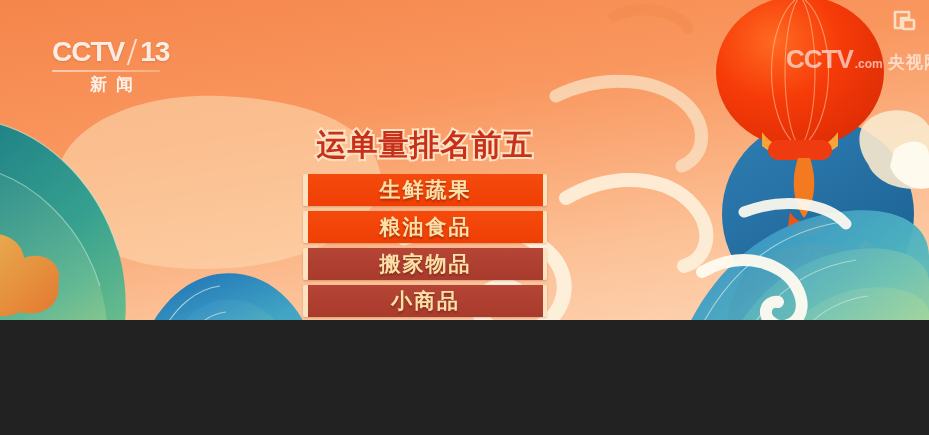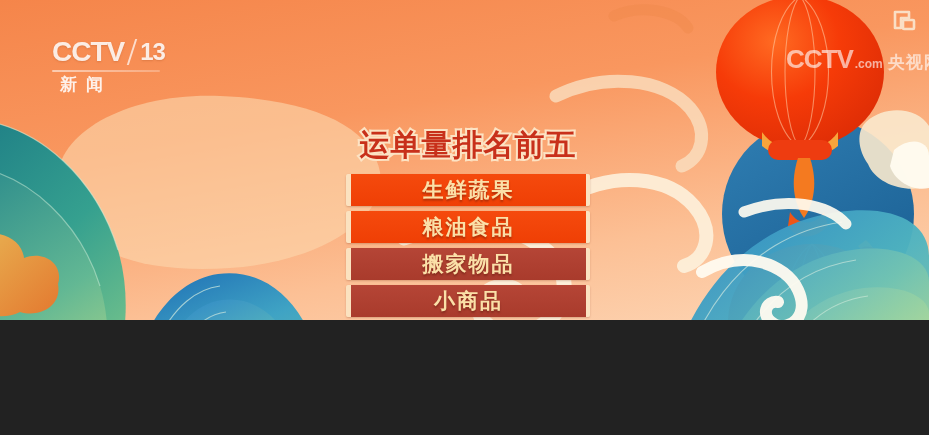--- a/index.html
+++ b/index.html
@@ -16,28 +16,28 @@
   #cctv-logo .row1{
     display:flex;align-items:center;gap:4px;
     font-size:28px;font-weight:bold;letter-spacing:-1px;
     color:rgba(255,255,255,.86);
     text-shadow:0 1px 2px rgba(180,90,40,.35);
   }
   #cctv-logo .slash{
     display:inline-block;width:2px;height:26px;background:rgba(255,255,255,.7);
     transform:skewX(-18deg);margin:0 3px;
   }
-  #cctv-logo .num{font-size:24px;font-weight:bold;color:rgba(255,255,255,.86);}
+  #cctv-logo .num{font-size:28px;font-weight:bold;color:rgba(255,255,255,.86);}
   #cctv-logo .rule{
     margin:2px 0 1px 0;height:2px;width:108px;
     background:linear-gradient(90deg,rgba(255,255,255,.55),rgba(255,255,255,.25));
     border-radius:2px;
   }
   #cctv-logo .row2{
-    font-size:17px;font-weight:bold;letter-spacing:9px;
+    text-align:center;font-size:17px;font-weight:bold;letter-spacing:9px;
     color:rgba(255,255,255,.88);padding-left:8px;
   }
 
   
   #watermark{
     position:absolute;left:786px;top:44px;
     display:flex;align-items:baseline;gap:2px;
     opacity:.62;white-space:nowrap;
   }
   #watermark .wm-cctv{
@@ -45,21 +45,21 @@
   }
   #watermark .wm-dotcom{font-size:12px;font-weight:bold;color:#fff;}
   #watermark .wm-cn{
     font-size:17px;font-weight:bold;color:#fff;letter-spacing:1px;margin-left:3px;
   }
 
   
   #pip-icon{position:absolute;left:893px;top:10px;width:24px;height:22px;opacity:.82;}
 
   
-  #panel{position:absolute;left:303px;top:128px;width:244px;margin-left:43px;}
+  #panel{position:absolute;left:303px;top:128px;width:244px;}
   #panel-title{
     text-align:center;font-size:30px;font-weight:bold;letter-spacing:1px;
     color:#C8301A;
     -webkit-text-stroke:4px #FCE3C4;
     paint-order:stroke fill;
     margin-bottom:12px;
     line-height:1.12;
   }
   #rank-list{display:flex;flex-direction:column;gap:5px;}
   .rank-row{

